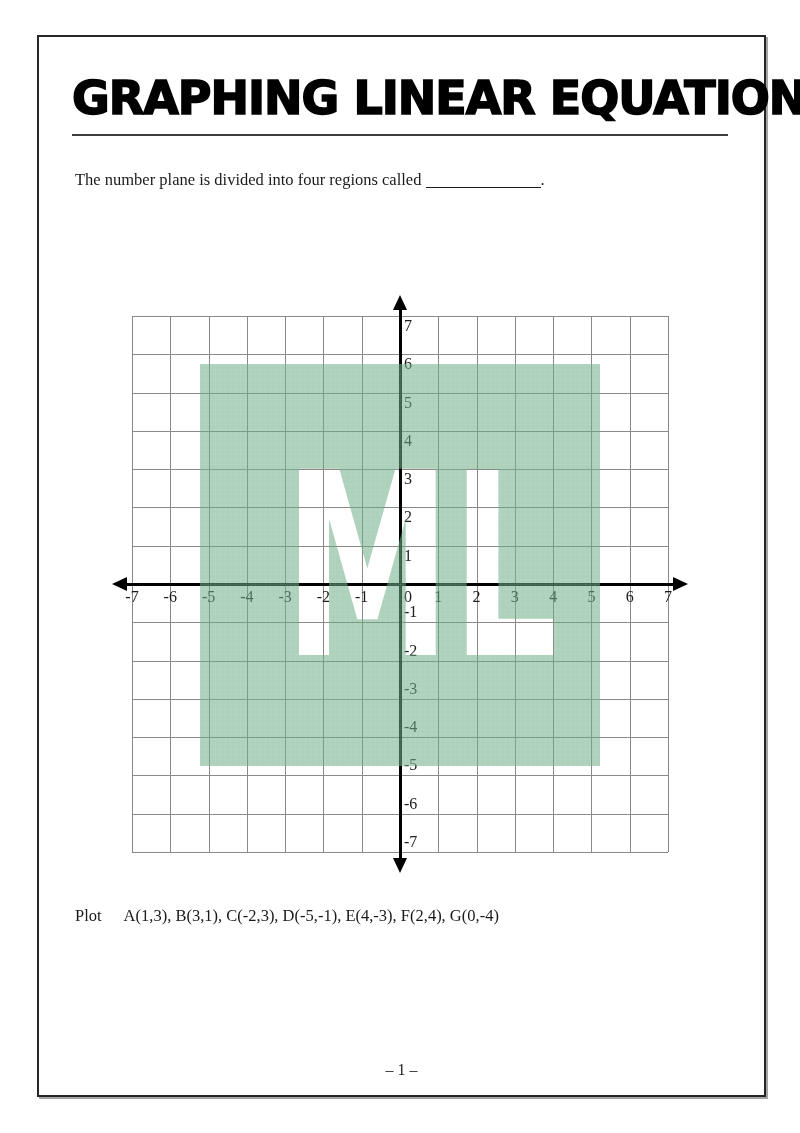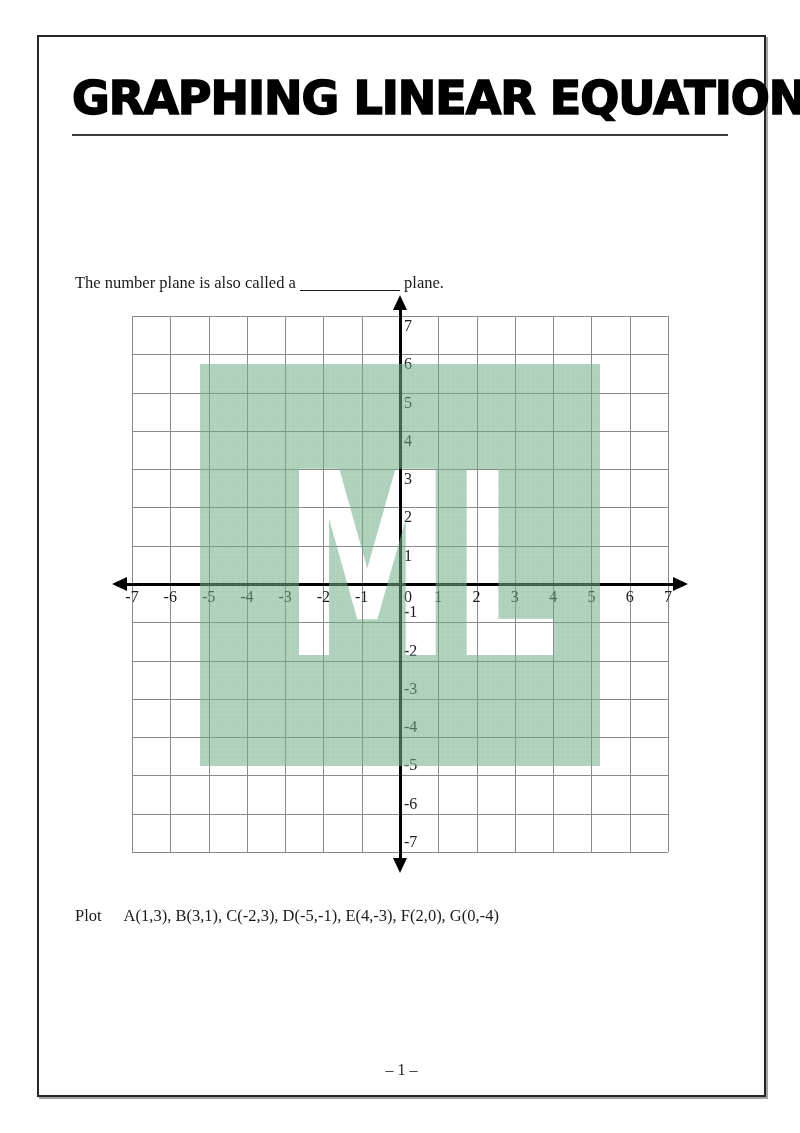--- a/index.html
+++ b/index.html
@@ -38,23 +38,23 @@
 </style>
 </head>
 <body>
 
 <div class="page">
   <div class="border-frame"></div>
 
   <div class="title">GRAPHING LINEAR EQUATIONS</div>
   <div class="title-rule"></div>
 
+  <p class="para p1"><span>The number plane is divided into four regions called </span><span class="blank b1"></span><span>.</span></p>
 
 
-  <p class="para p3"><span>The number plane is also called a </span><span class="blank b3"></span><span> plane.</span></p>
 
   <div id="graph-layer">
 
     <div class="arr up"></div>
     <div class="arr down"></div>
     <div class="arr left"></div>
     <div class="arr right"></div>
   <div class="gl v" style="left: 132px;"></div>
       <div class="gl v" style="left: 170.286px;"></div>
       <div class="gl v" style="left: 208.571px;"></div>
@@ -127,16 +127,16 @@
         <rect width="400" height="402" fill="#ffffff"></rect>
         <text x="221" y="291" text-anchor="middle" font-family="DejaVu Sans, sans-serif" font-weight="bold" font-size="255" textLength="275" lengthAdjust="spacingAndGlyphs" fill="#000000">ML</text>
       </mask>
     </defs>
     <g mask="url(#mlKnockout)">
       <rect width="400" height="402" fill="#6cab83" opacity="0.55"></rect>
       <rect width="400" height="402" fill="url(#wmtex)" opacity="0.14"></rect>
     </g>
   </svg>
 
-  <p class="plot-line"><span class="plot-label">Plot</span><span>A(1,3), B(3,1), C(-2,3), D(-5,-1), E(4,-3), F(2,0), G(0,-4)</span></p>
+  <p class="plot-line"><span class="plot-label">Plot</span><span>A(1,3), B(3,1), C(-2,3), D(-5,-1), E(4,-3), F(2,4), G(0,-4)</span></p>
 
   <div class="page-num">– 1 –</div>
 </div>
 
 </body></html>

